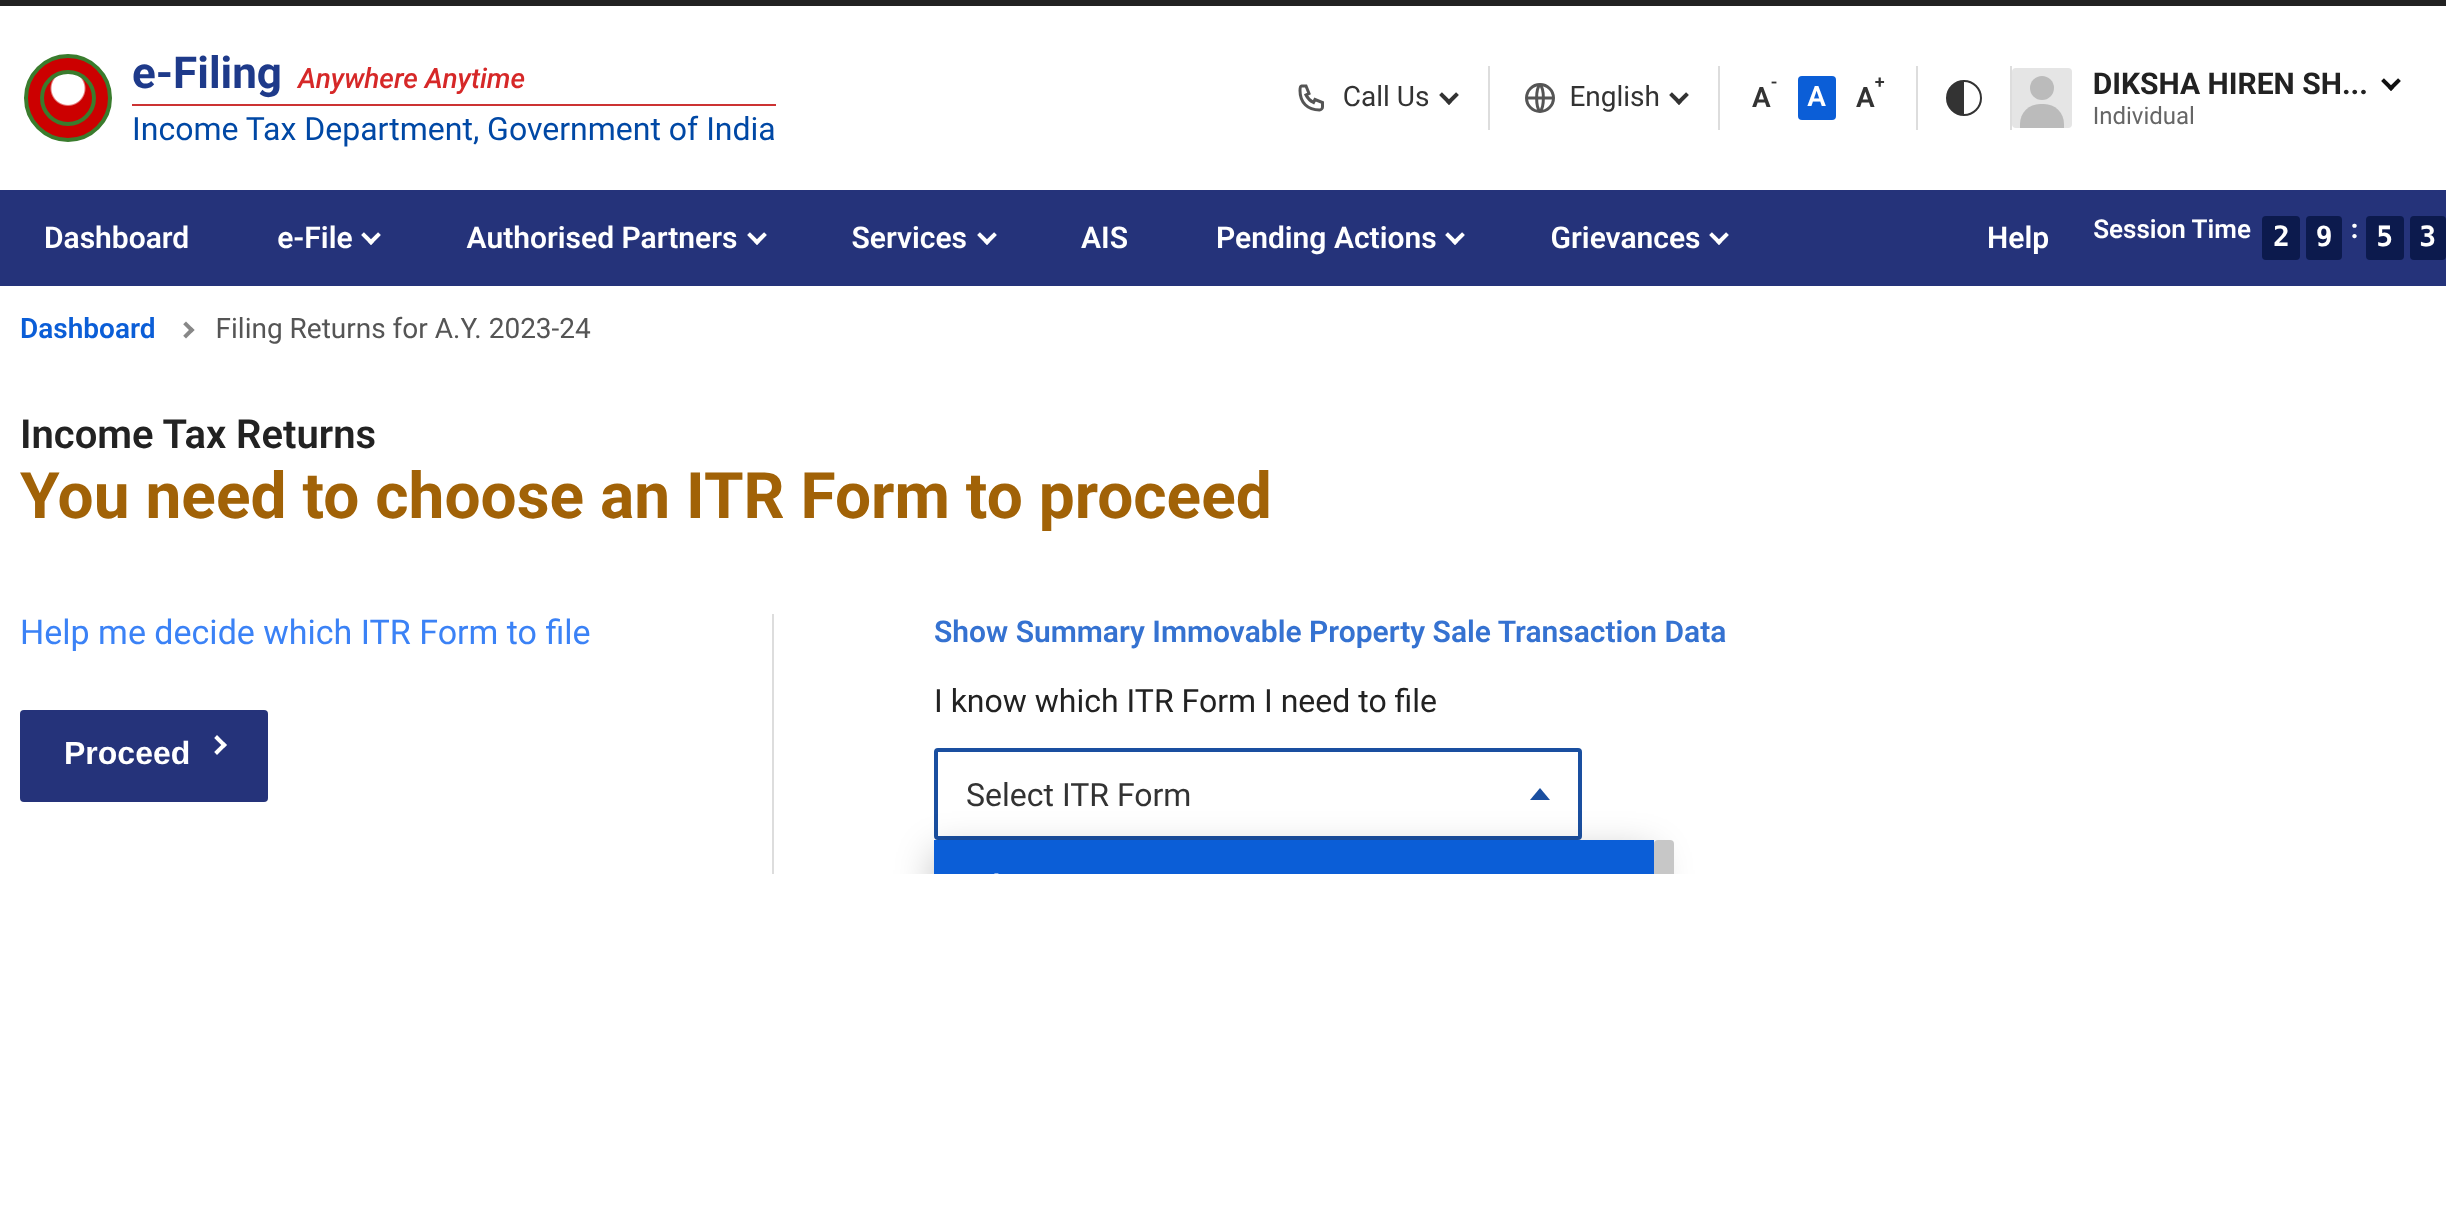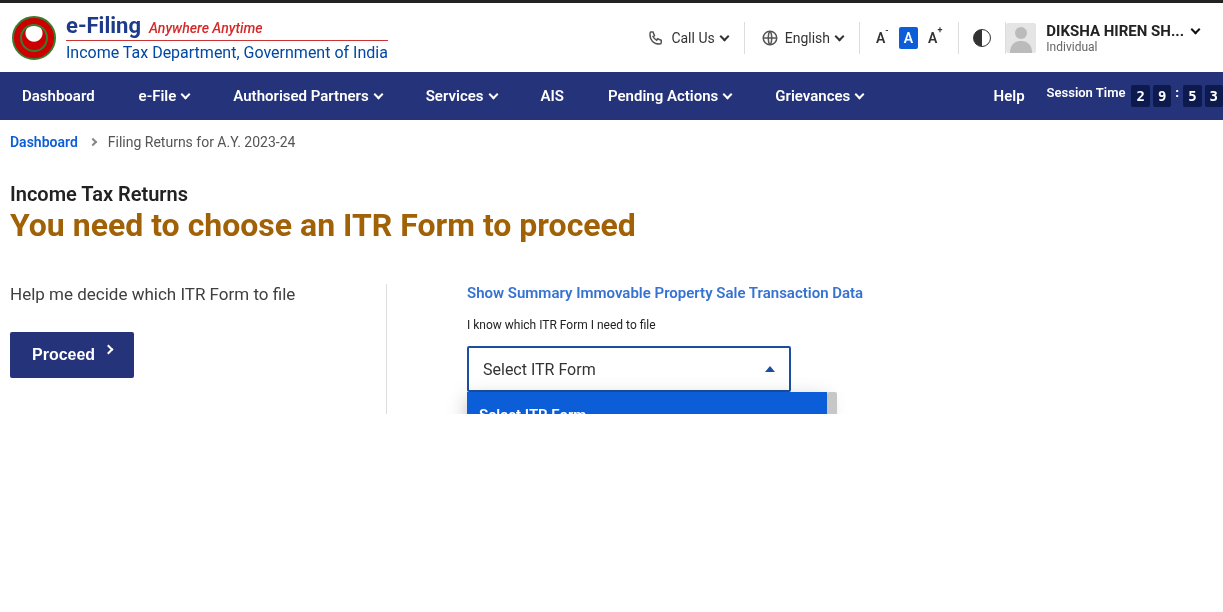--- a/index.html
+++ b/index.html
@@ -1,19 +1,19 @@
 <!DOCTYPE html>
 <html><head>
 <meta charset="utf-8">
 <style>
   * { box-sizing: border-box; margin: 0; padding: 0; }
   body { font-family: -apple-system, BlinkMacSystemFont, "Segoe UI", Roboto, Arial, sans-serif; background: #fff; width: 1223px; color: #111; }
   .blackbar { height: 3px; background: #222; }
   
-  .header { display: flex; align-items: center; padding: 8px 16px 8px 12px; height: 69px; }
+  .header { display: flex; align-items: center; padding: 8px 16px 8px 12px; height: 92px; }
   .logo-block { display: flex; align-items: center; gap: 10px; }
   .emblem { width: 44px; height: 44px; border-radius: 50%; background: radial-gradient(circle at 50% 38%, #fff 0 8px, transparent 9px), conic-gradient(#c00 0 100%); position: relative; border: 2px solid #3a7c2d; }
   .emblem::after { content:""; position:absolute; inset:6px; border:2px solid #3a7c2d; border-radius:50%; }
   .logo-text .efiling { font-size: 22px; font-weight: 700; color: #1e3a8a; display: inline-block; }
   .logo-text .tag { font-size: 14px; color: #d62828; font-style: italic; font-weight: 500; margin-left: 4px; }
   .logo-text .sub { font-size: 16px; color: #0048a5; border-top: 1px solid #c33; display: block; padding-top: 2px; margin-top:2px;}
   .header-right { margin-left: auto; display: flex; align-items: center; gap: 0; }
   .hr-item { display: flex; align-items: center; gap: 6px; padding: 0 16px; height: 38px; font-size: 14px; color: #333; cursor: pointer; }
   .vrule { width: 1px; height: 32px; background: #ddd; }
   .font-sizing { display:flex; gap:10px; padding:0 16px; align-items:center; }
@@ -41,24 +41,24 @@
   .crumbs { padding:14px 10px; font-size:14px; display:flex; gap:12px; align-items:center; color:#555;}
   .crumbs .link { color:#0b5ed7; font-weight:600; cursor:pointer;}
   
   .main { padding: 0 10px; position:relative; }
   .kicker { font-size:20px; color:#222; font-weight:600; margin-top:18px;}
   .h1 { font-size:32px; font-weight:700; color:#a16207;}
   .columns { display:flex; margin-top:40px; gap:0; }
   .left { width:376px; padding-right:20px;}
   .midrule { width:1px; background:#ddd; height:130px;}
   .right { padding-left:80px; flex:1;}
-  .helptxt { font-size:17px; color:#404040; }
+  .helptxt { font-size:17px; color:#3b82f6; }
   .btn-primary { margin-top:28px; background:#25337a; color:#fff; border:none; padding:14px 22px; font-size:16px; font-weight:600; display:flex; gap:10px; cursor:pointer; border-radius:2px;}
   .linkish { color:#3572d1; font-weight:600; font-size:15px; cursor:pointer;}
-  .right .lbl { margin-top:16px; font-size:12px; color:#222;}
+  .right .lbl { margin-top:16px; font-size:16px; color:#222;}
   .select-wrap { margin-top:14px; width:324px; position:relative;}
   .select { border:2px solid #1a4fa0; border-radius:2px; height:46px; display:flex; align-items:center; padding:0 14px; font-size:16px; color:#333; cursor:pointer; justify-content:space-between;}
   .tri-up { width:0;height:0;border-left:5px solid transparent;border-right:5px solid transparent;border-bottom:6px solid #1a4fa0;}
   .dropdown { position:absolute; top:46px; left:0; width:360px; box-shadow:0 6px 18px rgba(0,0,0,.25); background:#fff; z-index:5;}
   .dropdown::after{content:"";position:absolute;right:-10px;top:0;bottom:0;width:10px;background:#c7c7c7;border-radius:2px;}
   .dd-head { background:#0b5ed7; color:#fff; padding:14px 12px; font-size:15px; font-weight:600;}
   .dd-item { padding:14px 12px; font-size:15px; color:#333; cursor:pointer;}
   .dd-item.hover { background:#ededed; outline:2px solid #1a4fa0; outline-offset:-2px;}
   .chev { display:inline-block; width:7px; height:7px; border-left:2px solid currentColor; border-bottom:2px solid currentColor; }
   .chev-down{ transform:rotate(-45deg); margin-top:-3px;}

